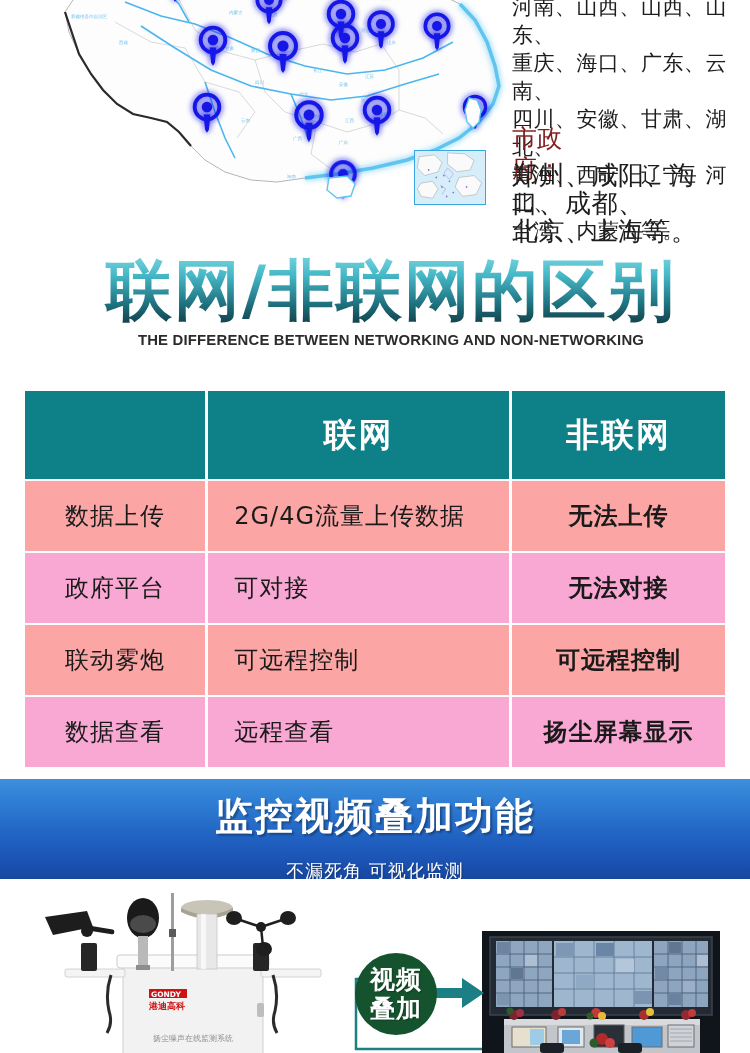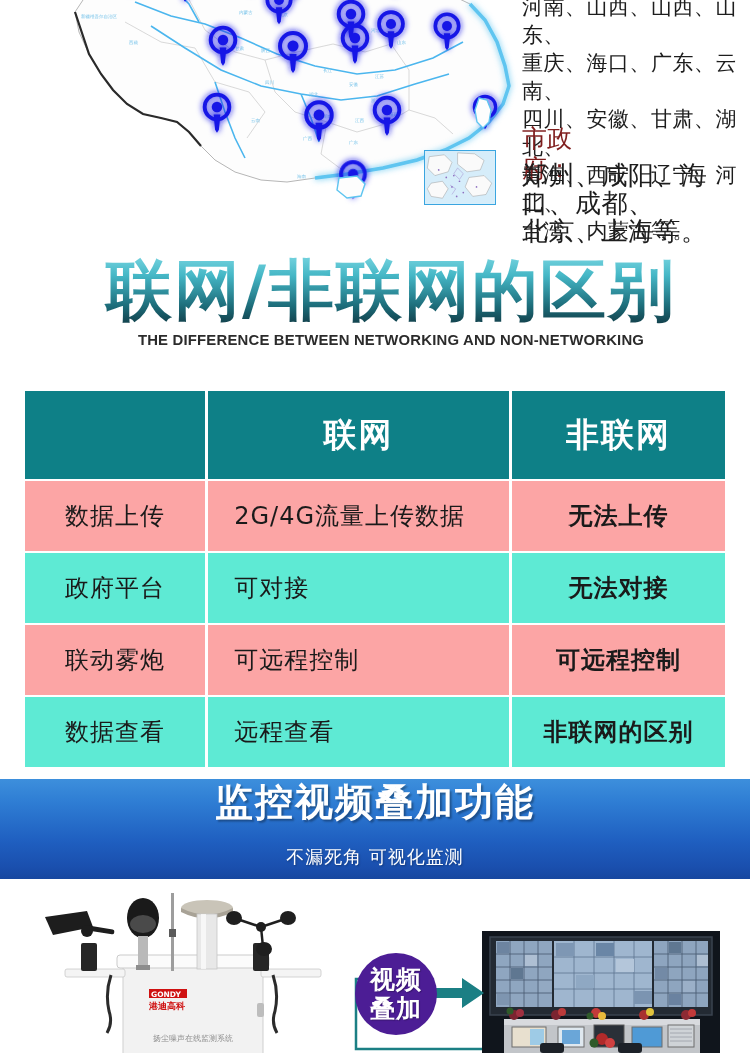--- a/index.html
+++ b/index.html
@@ -8,21 +8,20 @@
     background: #ffffff;
     font-family: "Liberation Sans", "DejaVu Sans", sans-serif;
     overflow: hidden;
   }
   .page { position: relative; width: 750px; height: 1053px; background: #fff; }
 
   
   .top-section {
     position: absolute; left: 0; top: 0; width: 600px; height: 235px;
     background: #ffffff;
-    margin-left: 10px;
   }
   .map-wrap {
     position: absolute; left: 55px; top: -18px; width: 460px; height: 250px;
   }
   .map-svg { position: absolute; left: 0; top: 0; width: 460px; height: 250px; }
 
   .inset-box {
     position: absolute; left: 359px; top: 168px; width: 72px; height: 55px;
     border: 1.5px solid #3aa5e0; background: #d8effb;
     overflow: hidden;
@@ -83,33 +82,34 @@
     background: #0e8087; color: #ffffff;
     height: 88px; text-align: center;
     font-size: 33px; font-weight: bold; letter-spacing: 2px;
   }
   .th-blank { background: #0e8087; height: 88px; }
   .col-a { width: 181px; }
   .col-b { width: 302px; }
   .col-c { width: 214px; }
 
   .row-light td { background: #fca5a5; }
-  .row-dark  td { background: #5eead4; }
+  .row-dark  td { background: #f9a8d4; }
   .cmp-table tbody td { height: 70px; font-size: 24px; color: #1a1a1a; letter-spacing: 1px; }
   .cell-a { text-align: center; }
   .cell-b { text-align: left; padding-left: 26px !important; }
   .cell-c { text-align: center; font-weight: bold; }
 
   
   .blue-banner {
     position: absolute; left: 0; top: 779px; width: 750px; height: 100px;
     background: linear-gradient(180deg, #3d8fdc 0%, #2f7ed4 22%, #1f5fc0 62%, #1a4fae 88%, #17479f 100%);
     text-align: center;
   }
   .banner-title {
+    padding-top: 14px;
     font-size: 38px; font-weight: bold; color: #ffffff;
     letter-spacing: 2px; line-height: 46px;
     font-family: "DejaVu Sans", sans-serif;
     text-shadow: 2px 2px 2px rgba(0,0,0,0.32);
   }
   .banner-sub {
     font-size: 18px; color: #ffffff; letter-spacing: 1px;
     margin-top: 20px;
     font-family: "DejaVu Sans", sans-serif;
     text-shadow: 1px 1px 2px rgba(0,0,0,0.3);
@@ -119,21 +119,21 @@
   .bottom-section {
     position: absolute; left: 0; top: 879px; width: 750px; height: 174px;
     background: #ffffff;
   }
   .device-wrap { position: absolute; left: 25px; top: 2px; width: 310px; height: 172px; }
   .device-svg { position: absolute; left: 0; top: 0; }
 
   .badge-circle {
     position: absolute; left: 355px; top: 953px;
     width: 82px; height: 82px; border-radius: 50%;
-    background: #4c1d95;
+    background: #14532d;
     display: flex; flex-direction: column;
     align-items: center; justify-content: center;
     color: #ffffff; font-weight: bold;
     font-family: "DejaVu Sans", sans-serif;
     font-size: 25px; line-height: 29px; letter-spacing: 1px;
     text-shadow: 1px 1px 1px rgba(0,0,0,0.25);
     z-index: 5;
   }
   .badge-line { display: block; }
 
@@ -385,21 +385,21 @@
         <td class="cell-c">无法对接</td>
       </tr>
       <tr class="row-light">
         <td class="cell-a">联动雾炮</td>
         <td class="cell-b">可远程控制</td>
         <td class="cell-c">可远程控制</td>
       </tr>
       <tr class="row-dark">
         <td class="cell-a">数据查看</td>
         <td class="cell-b">远程查看</td>
-        <td class="cell-c">非联网的区别</td>
+        <td class="cell-c">扬尘屏幕显示</td>
       </tr>
     </tbody>
   </table>
 
   <div class="blue-banner">
     <div class="banner-title">监控视频叠加功能</div>
     <div class="banner-sub">不漏死角  可视化监测</div>
   </div>
 
   <div class="bottom-section">

